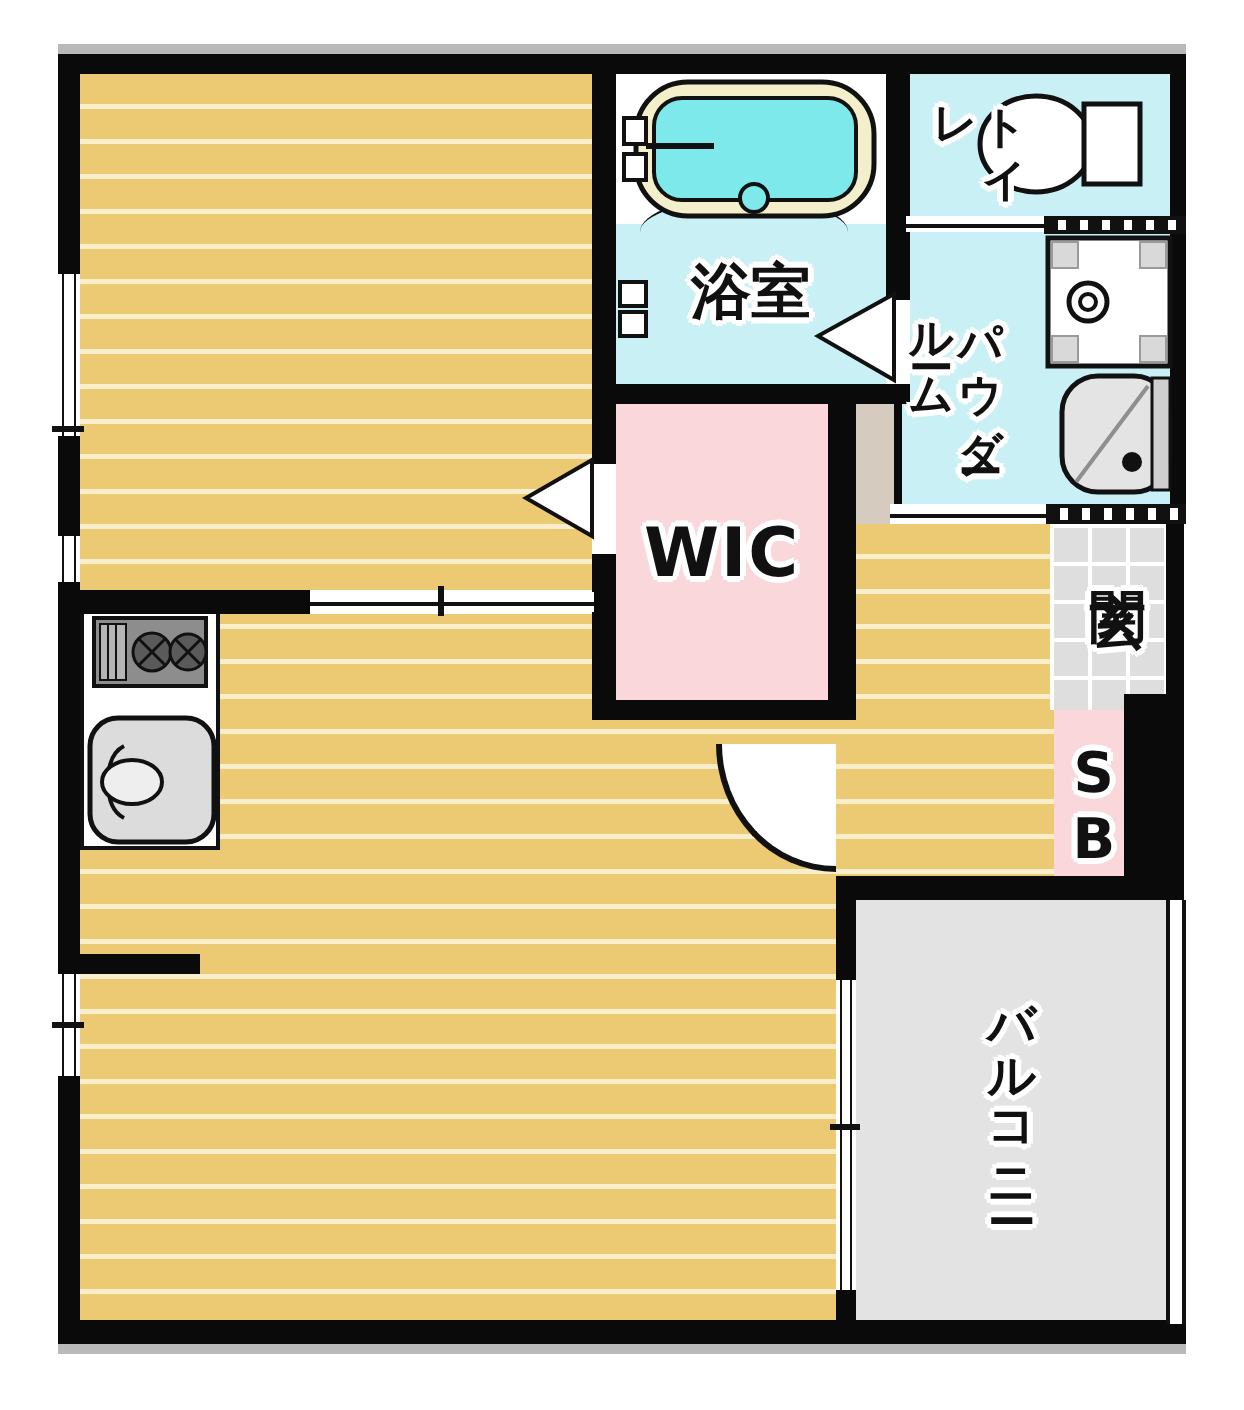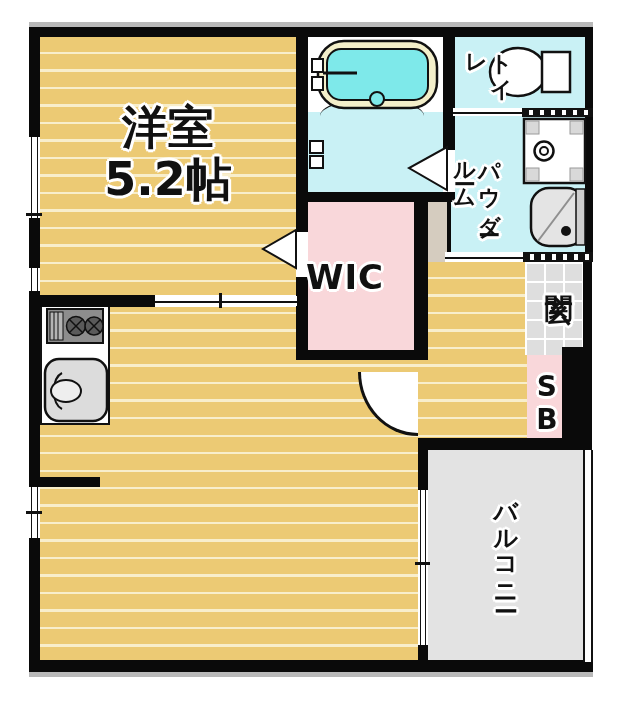--- a/index.html
+++ b/index.html
@@ -184,28 +184,25 @@
     <g>
       <rect x="45" y="359" width="62" height="62" rx="14" fill="#dcdcdc" stroke="#111" stroke-width="2.5"></rect>
       <path d="M62 373 q-8 4 -8 18 q0 14 8 18" fill="none" stroke="#111" stroke-width="2"></path>
       <ellipse cx="66" cy="391" rx="15" ry="11" fill="#eee" stroke="#111" stroke-width="2"></ellipse>
     </g>
 
     <polygon points="296,230 296,268 263,249" fill="#fff" stroke="#111" stroke-width="2"></polygon>
     <polygon points="447,147 447,190 409,168" fill="#fff" stroke="#111" stroke-width="2"></polygon>
   </svg>
 
-  <div class="lbl ctr" style="left:40px;top:102px;width:256px;font-size:46px;">
-    <div>洋室</div>
-    <div>5.2帖</div>
-  </div>
-
-
-
-  <div class="lbl ctr" style="left:292px;top:258px;width:106px;font-size:34px;letter-spacing:1px;">WIC</div>
+
+
+  <div class="lbl ctr" style="left:308px;top:130px;width:135px;font-size:30px;">浴室</div>
+
+  <div class="lbl ctr" style="left:308px;top:258px;width:106px;font-size:34px;letter-spacing:1px;">WIC</div>
 
   <div class="lbl vert" style="left:464px;top:38px;height:72px;font-size:22px;">トイレ</div>
 
   <div class="lbl vert" style="left:452px;top:146px;height:110px;font-size:22px;">
     <div>パウダー</div>
     <div>ルーム</div>
   </div>
 
   <div class="lbl vert" style="left:543px;top:272px;height:80px;font-size:28px;">玄関</div>
 

